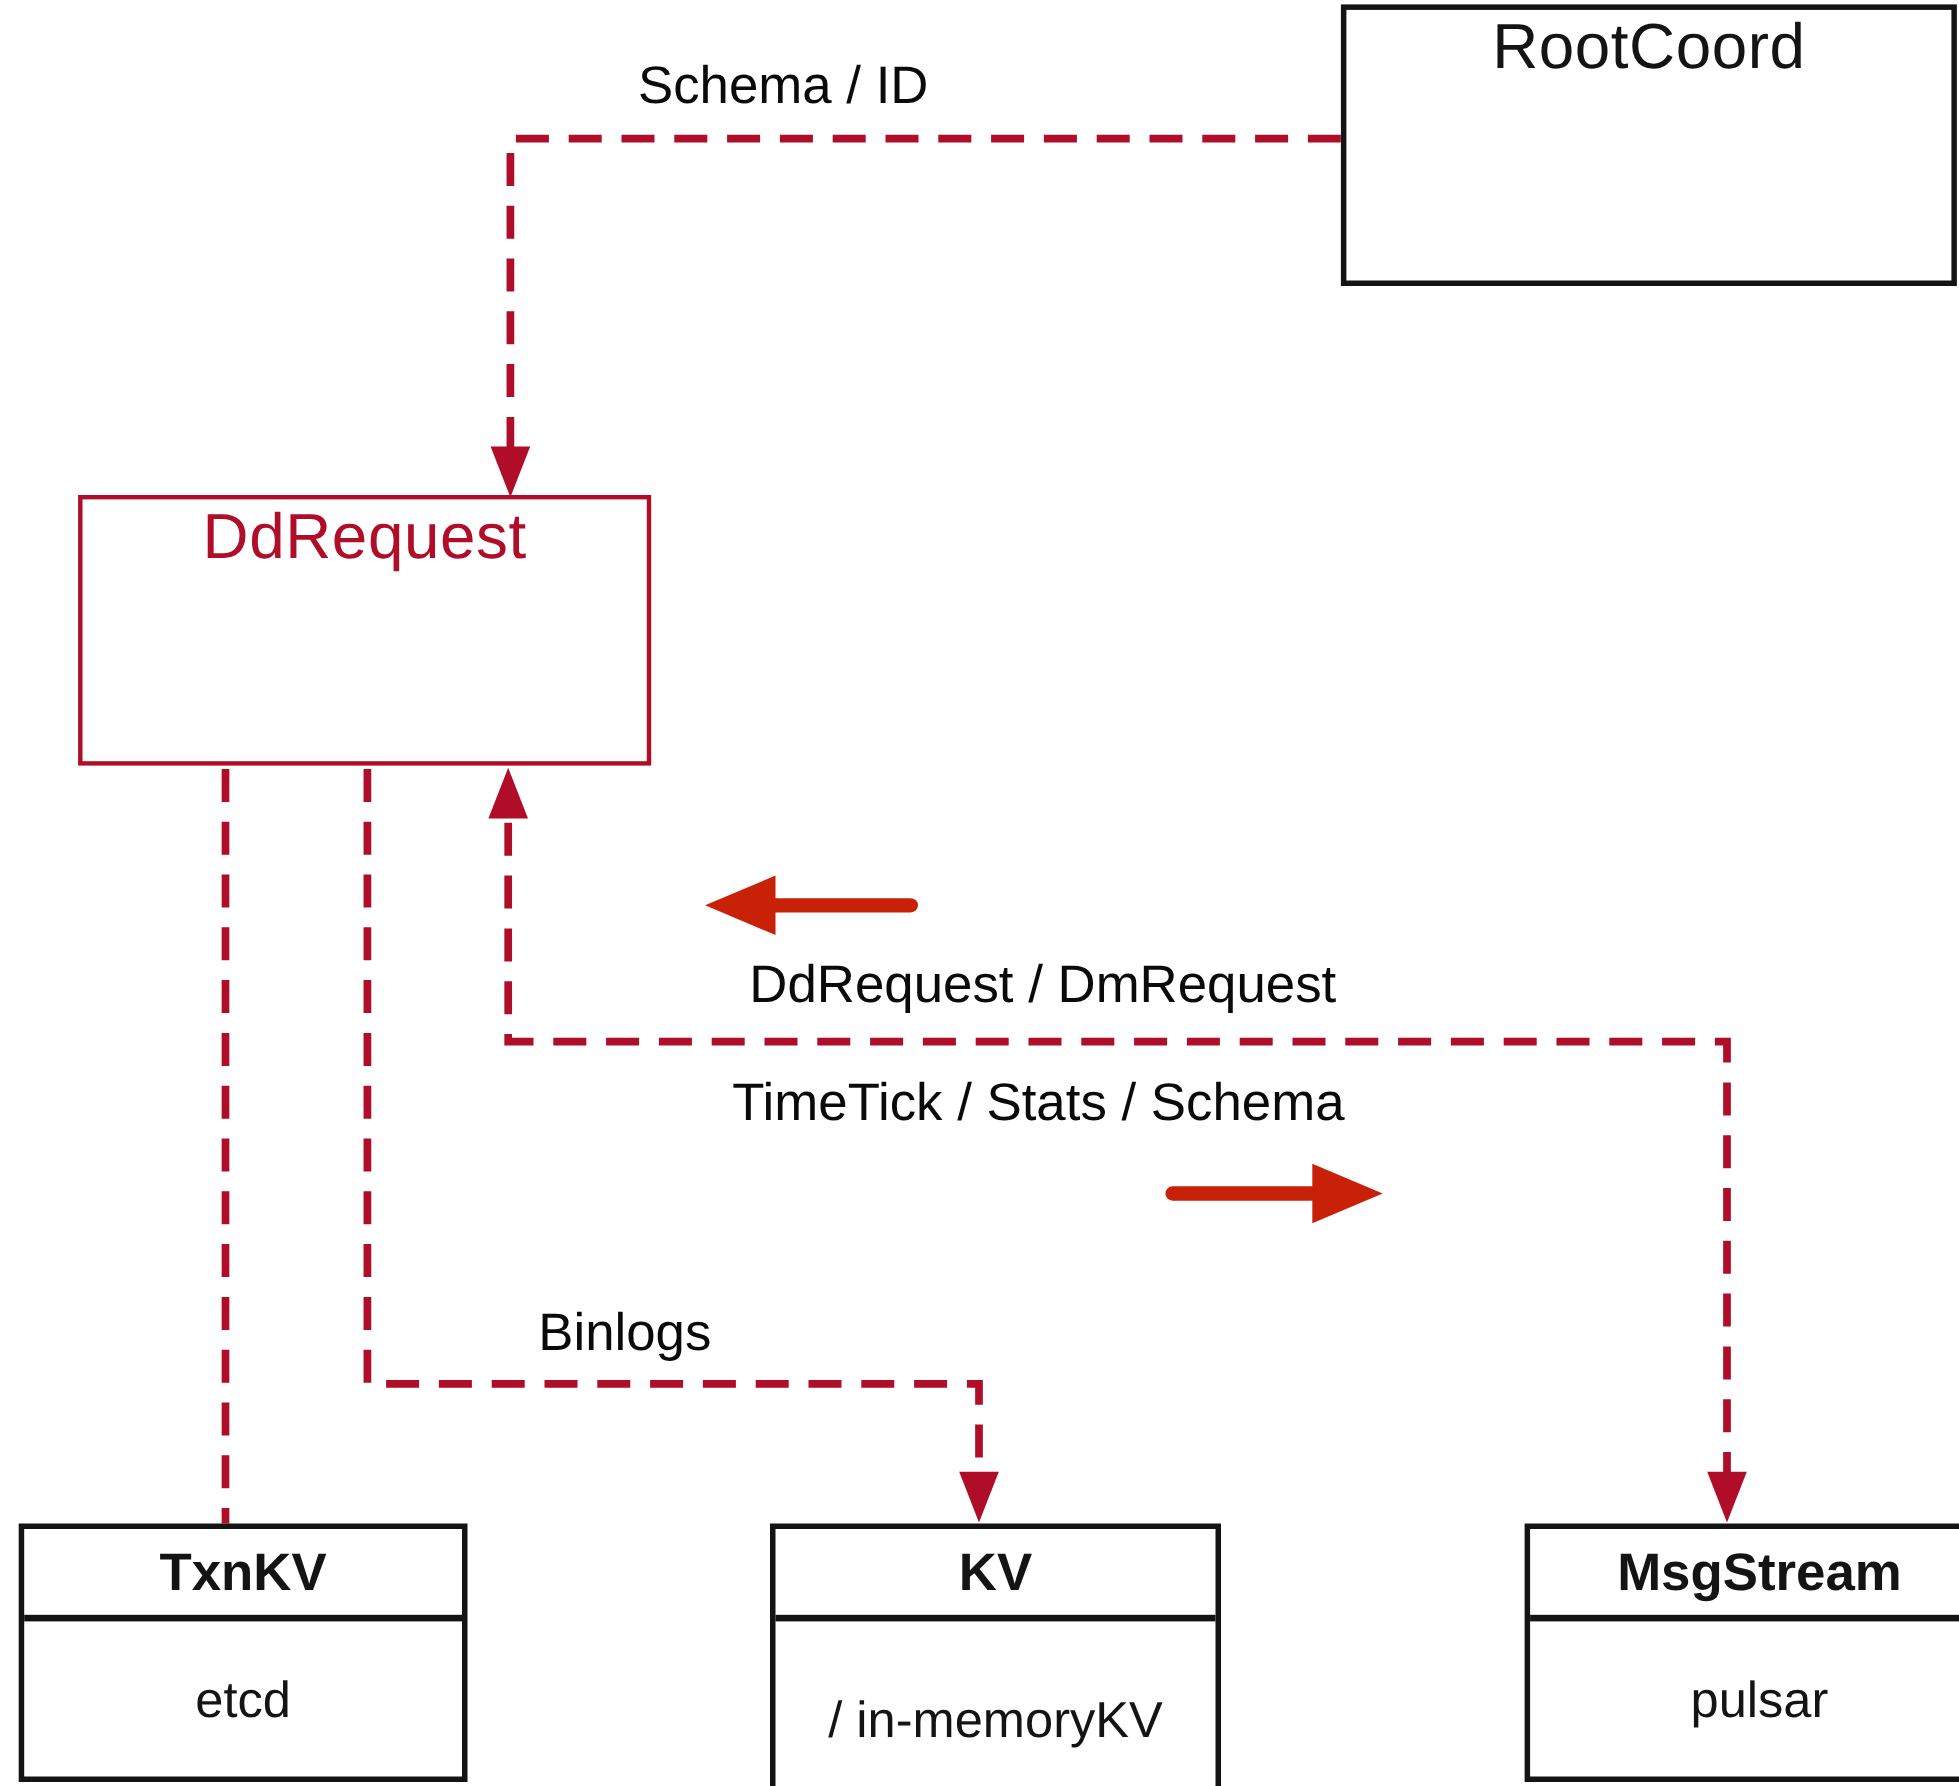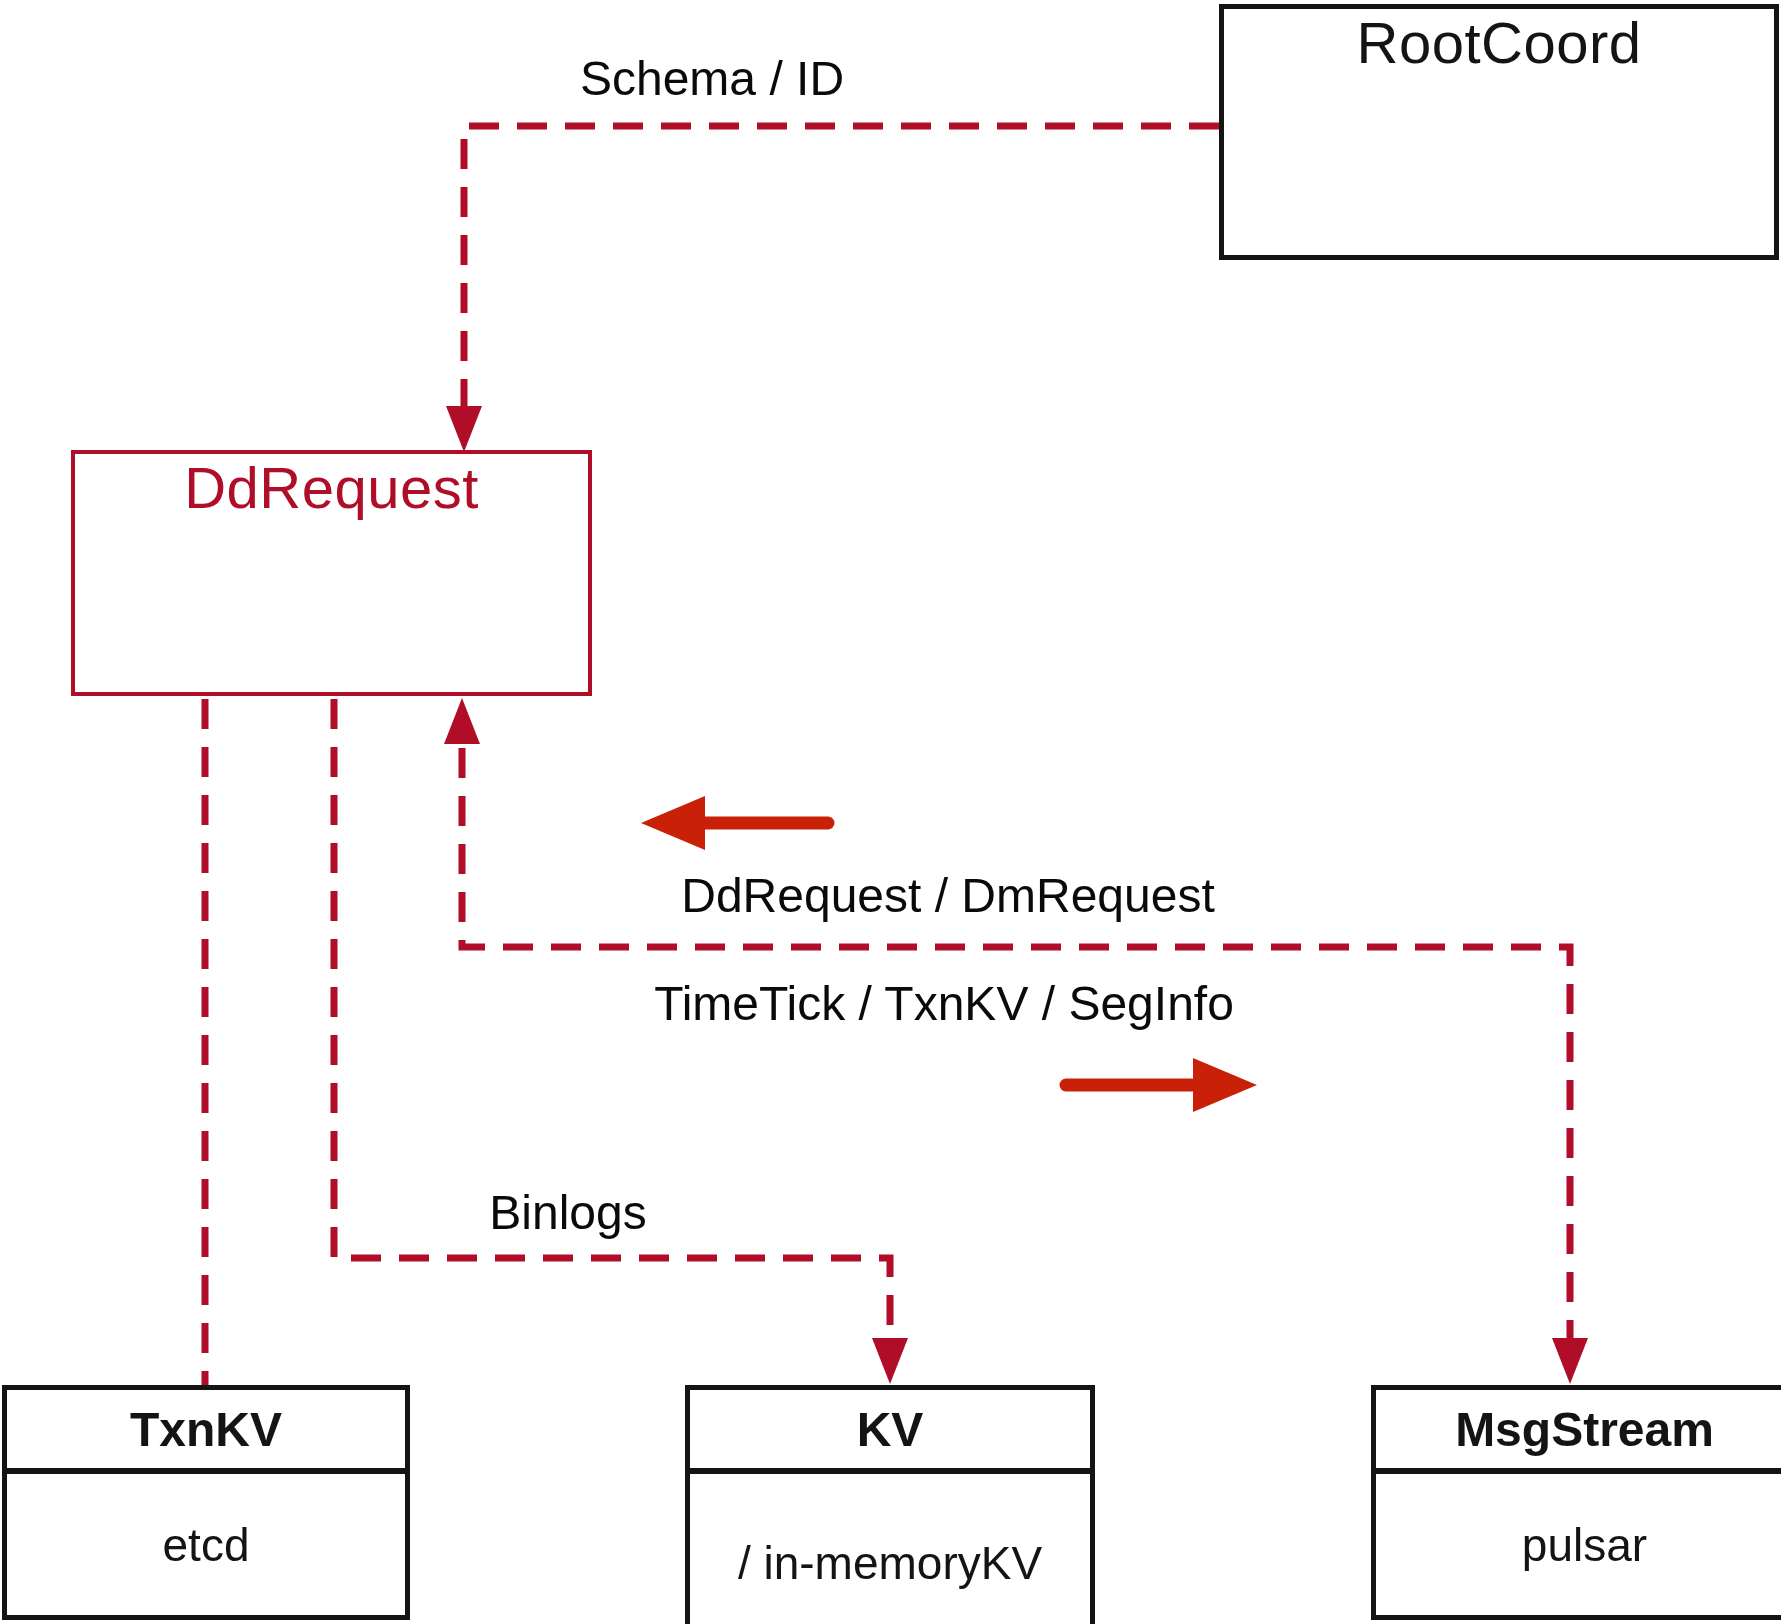--- a/index.html
+++ b/index.html
@@ -32,21 +32,21 @@
     letter-spacing:0.5px;
   }
   .node.black{border:5px solid var(--ink);}
   .node.red{border:4px solid var(--line-red);color:var(--line-red);}
 
   .tnode{
     position:absolute;
     background:var(--bg);
     border:5px solid var(--ink);
     box-sizing:border-box;
-    display:flex;flex-direction:column;
+    display:flex;flex-direction:column;margin-left:15px;
   }
   .tnode-header{
     height:78px;flex:0 0 78px;
     border-bottom:6px solid var(--ink);
     display:flex;align-items:center;justify-content:center;
     font-weight:bold;font-size:48px;
   }
   .tnode-body{
     flex:1 1 auto;
     display:flex;flex-direction:column;align-items:center;justify-content:center;
@@ -112,17 +112,17 @@
     <div class="tnode-header">MsgStream</div>
     <div class="tnode-body">
       <div>pulsar</div>
     </div>
   </div>
 
   <div class="edge-label" style="left:712px;top:78px;">Schema / ID</div>
 
   <div class="edge-label" style="left:948px;top:895px;">DdRequest / DmRequest</div>
 
-  <div class="edge-label" style="left:944px;top:1003px;">TimeTick / TxnKV / SegInfo</div>
+  <div class="edge-label" style="left:944px;top:1003px;">TimeTick / Stats / Schema</div>
 
   <div class="edge-label" style="left:568px;top:1212px;">Binlogs</div>
 
 </div>
 
 </body></html>

